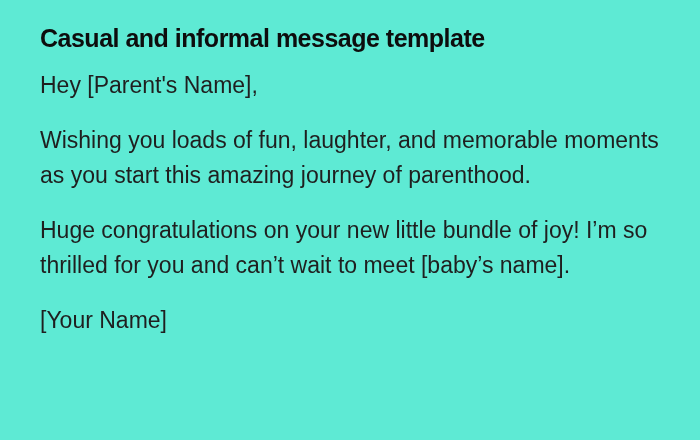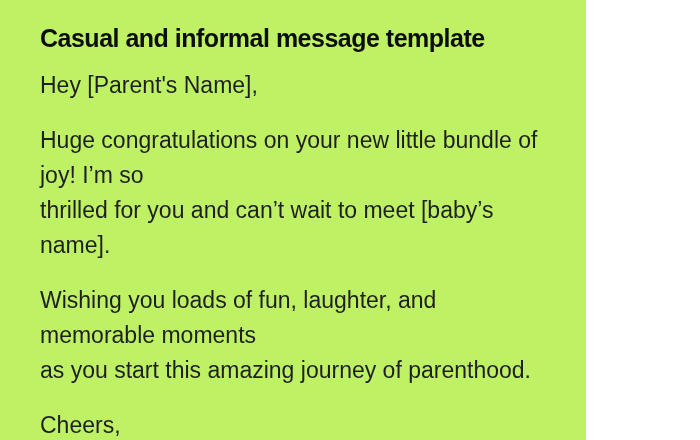--- a/index.html
+++ b/index.html
@@ -9,24 +9,24 @@
   }
   body {
     width: 700px;
     height: 440px;
     overflow: hidden;
     font-family: "Liberation Sans", sans-serif;
     color: #1f1f1f;
   }
   .page {
     box-sizing: border-box;
-    width: 586px;
+    width: 700px;
     height: 440px;
     padding: 21px 30px 0 40px;
-    background: #bef264;
+    background: #5eead4;
   }
   .doc-title {
     margin: 0 0 13px 0;
     font-family: "Liberation Sans", sans-serif;
     font-weight: 700;
     font-size: 25px;
     line-height: 34px;
     letter-spacing: -0.5px;
     color: #0d0d0d;
   }
@@ -39,22 +39,21 @@
   }
 </style>
 </head>
 <body>
 
 <div class="page">
   <h1 class="doc-title">Casual and informal message template</h1>
 
   <p class="doc-paragraph">Hey [Parent's Name],</p>
 
+  <p class="doc-paragraph">Wishing you loads of fun, laughter, and memorable moments
+as you start this amazing journey of parenthood.</p>
+
   <p class="doc-paragraph">Huge congratulations on your new little bundle of joy! I’m so
 thrilled for you and can’t wait to meet [baby’s name].</p>
 
-  <p class="doc-paragraph">Wishing you loads of fun, laughter, and memorable moments
-as you start this amazing journey of parenthood.</p>
-
-  <p class="doc-paragraph">Cheers,</p>
 
   <p class="doc-paragraph">[Your Name]</p>
 </div>
 
 </body></html>

